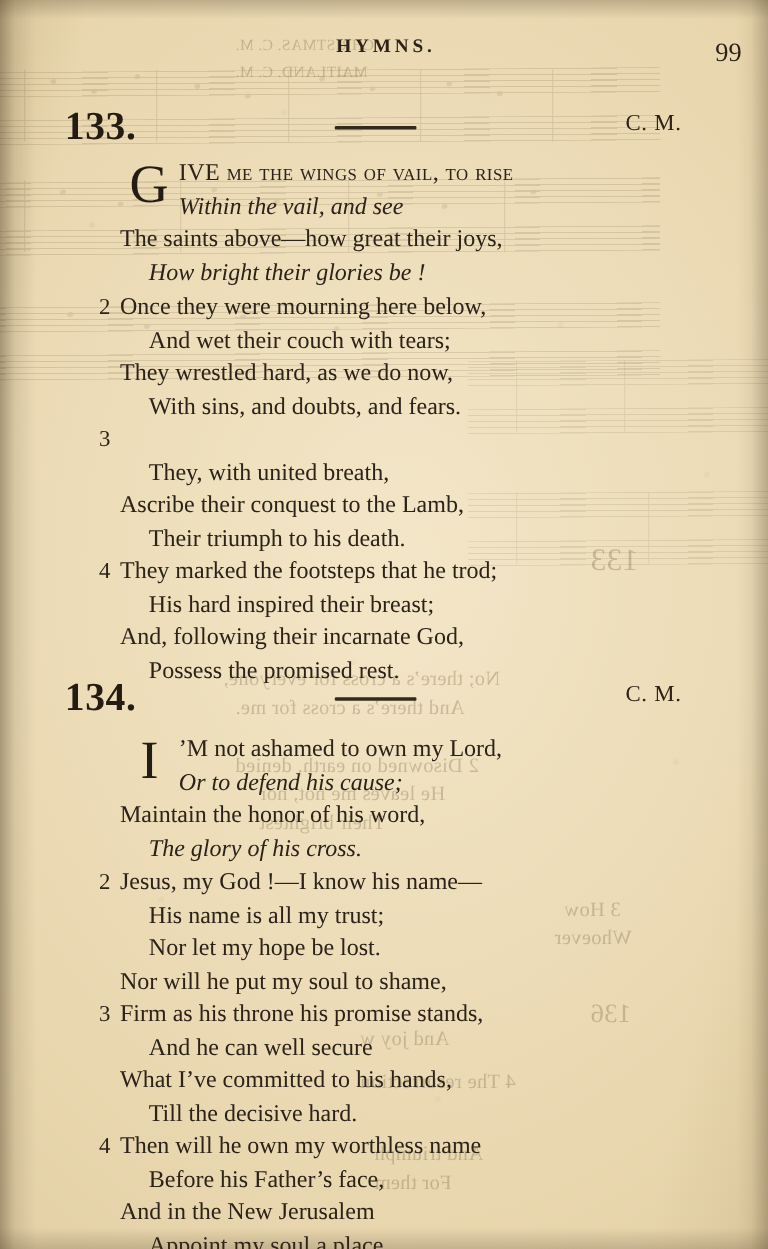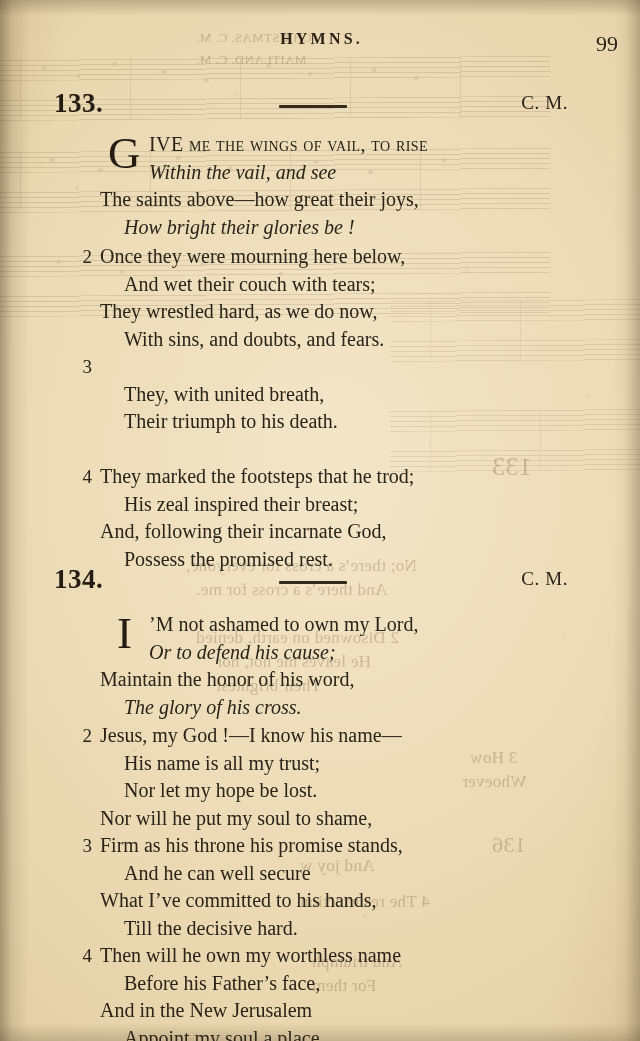--- a/index.html
+++ b/index.html
@@ -133,21 +133,21 @@
   .hymn { position: absolute; left: 0; right: 0; }
 
   .hymn-head {
     position: relative;
     height: 34px;
   }
   .hymn-number {
     position: absolute;
     left: 54px;
     top: 0;
-    font-size: 27px;
+    font-size: 33px;
     font-weight: bold;
     letter-spacing: .5px;
     color: #241c13;
   }
   .hymn-rule {
     position: absolute;
     left: 279px;
     top: 17px;
     width: 68px;
     height: 3px;
@@ -325,32 +325,35 @@
       </div>
     </div>
 
     <div class="stanza" style="top:265px;">
       <div class="vline odd">
         <span class="vnum">3</span>
       </div>
       <div class="vline even">
         <span class="vtext">They, with united breath,</span>
       </div>
+      <div class="vline odd">
+        <span class="vtext">Ascribe their conquest to the Lamb,</span>
+      </div>
       <div class="vline even">
         <span class="vtext">Their triumph to his death.</span>
       </div>
     </div>
 
     <div class="stanza" style="top:375px;">
       <div class="vline odd">
         <span class="vnum">4</span>
         <span class="vtext">They marked the footsteps that he trod;</span>
       </div>
       <div class="vline even">
-        <span class="vtext">His zeal inspired their breast;</span>
+        <span class="vtext">His hard inspired their breast;</span>
       </div>
       <div class="vline odd">
         <span class="vtext">And, following their incarnate God,</span>
       </div>
       <div class="vline even">
         <span class="vtext">Possess the promised rest.</span>
       </div>
     </div>
   </div>
 

